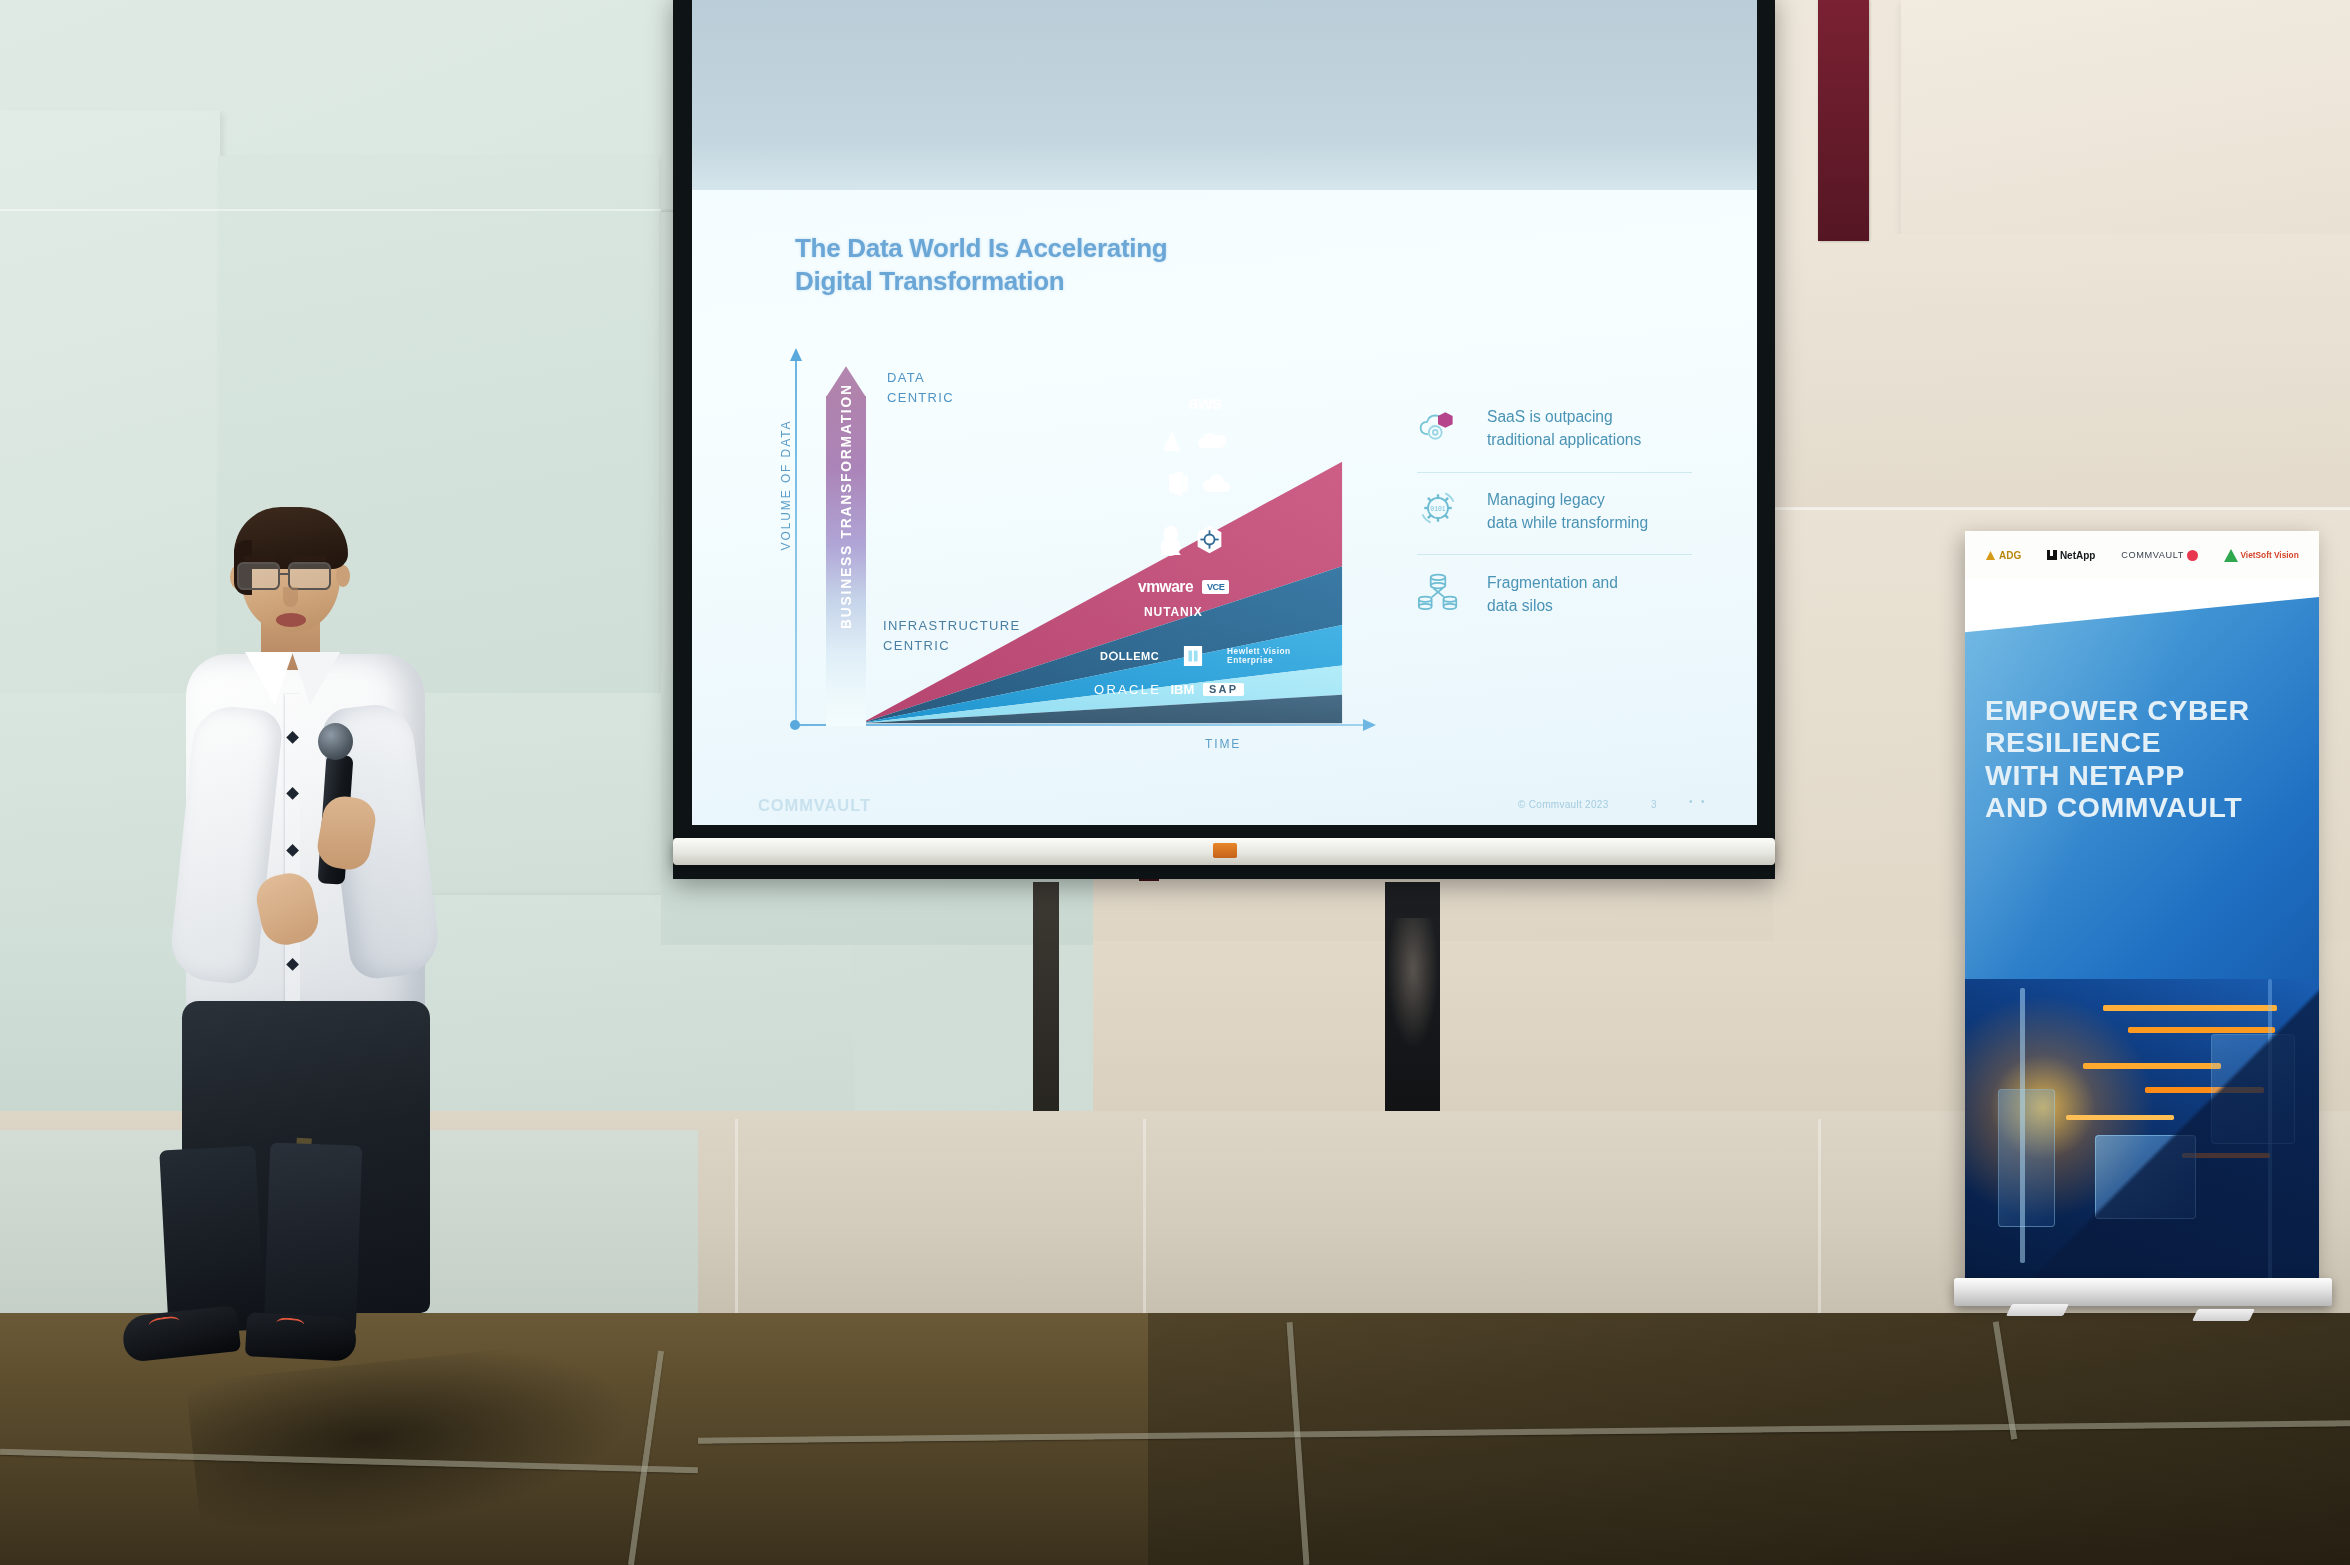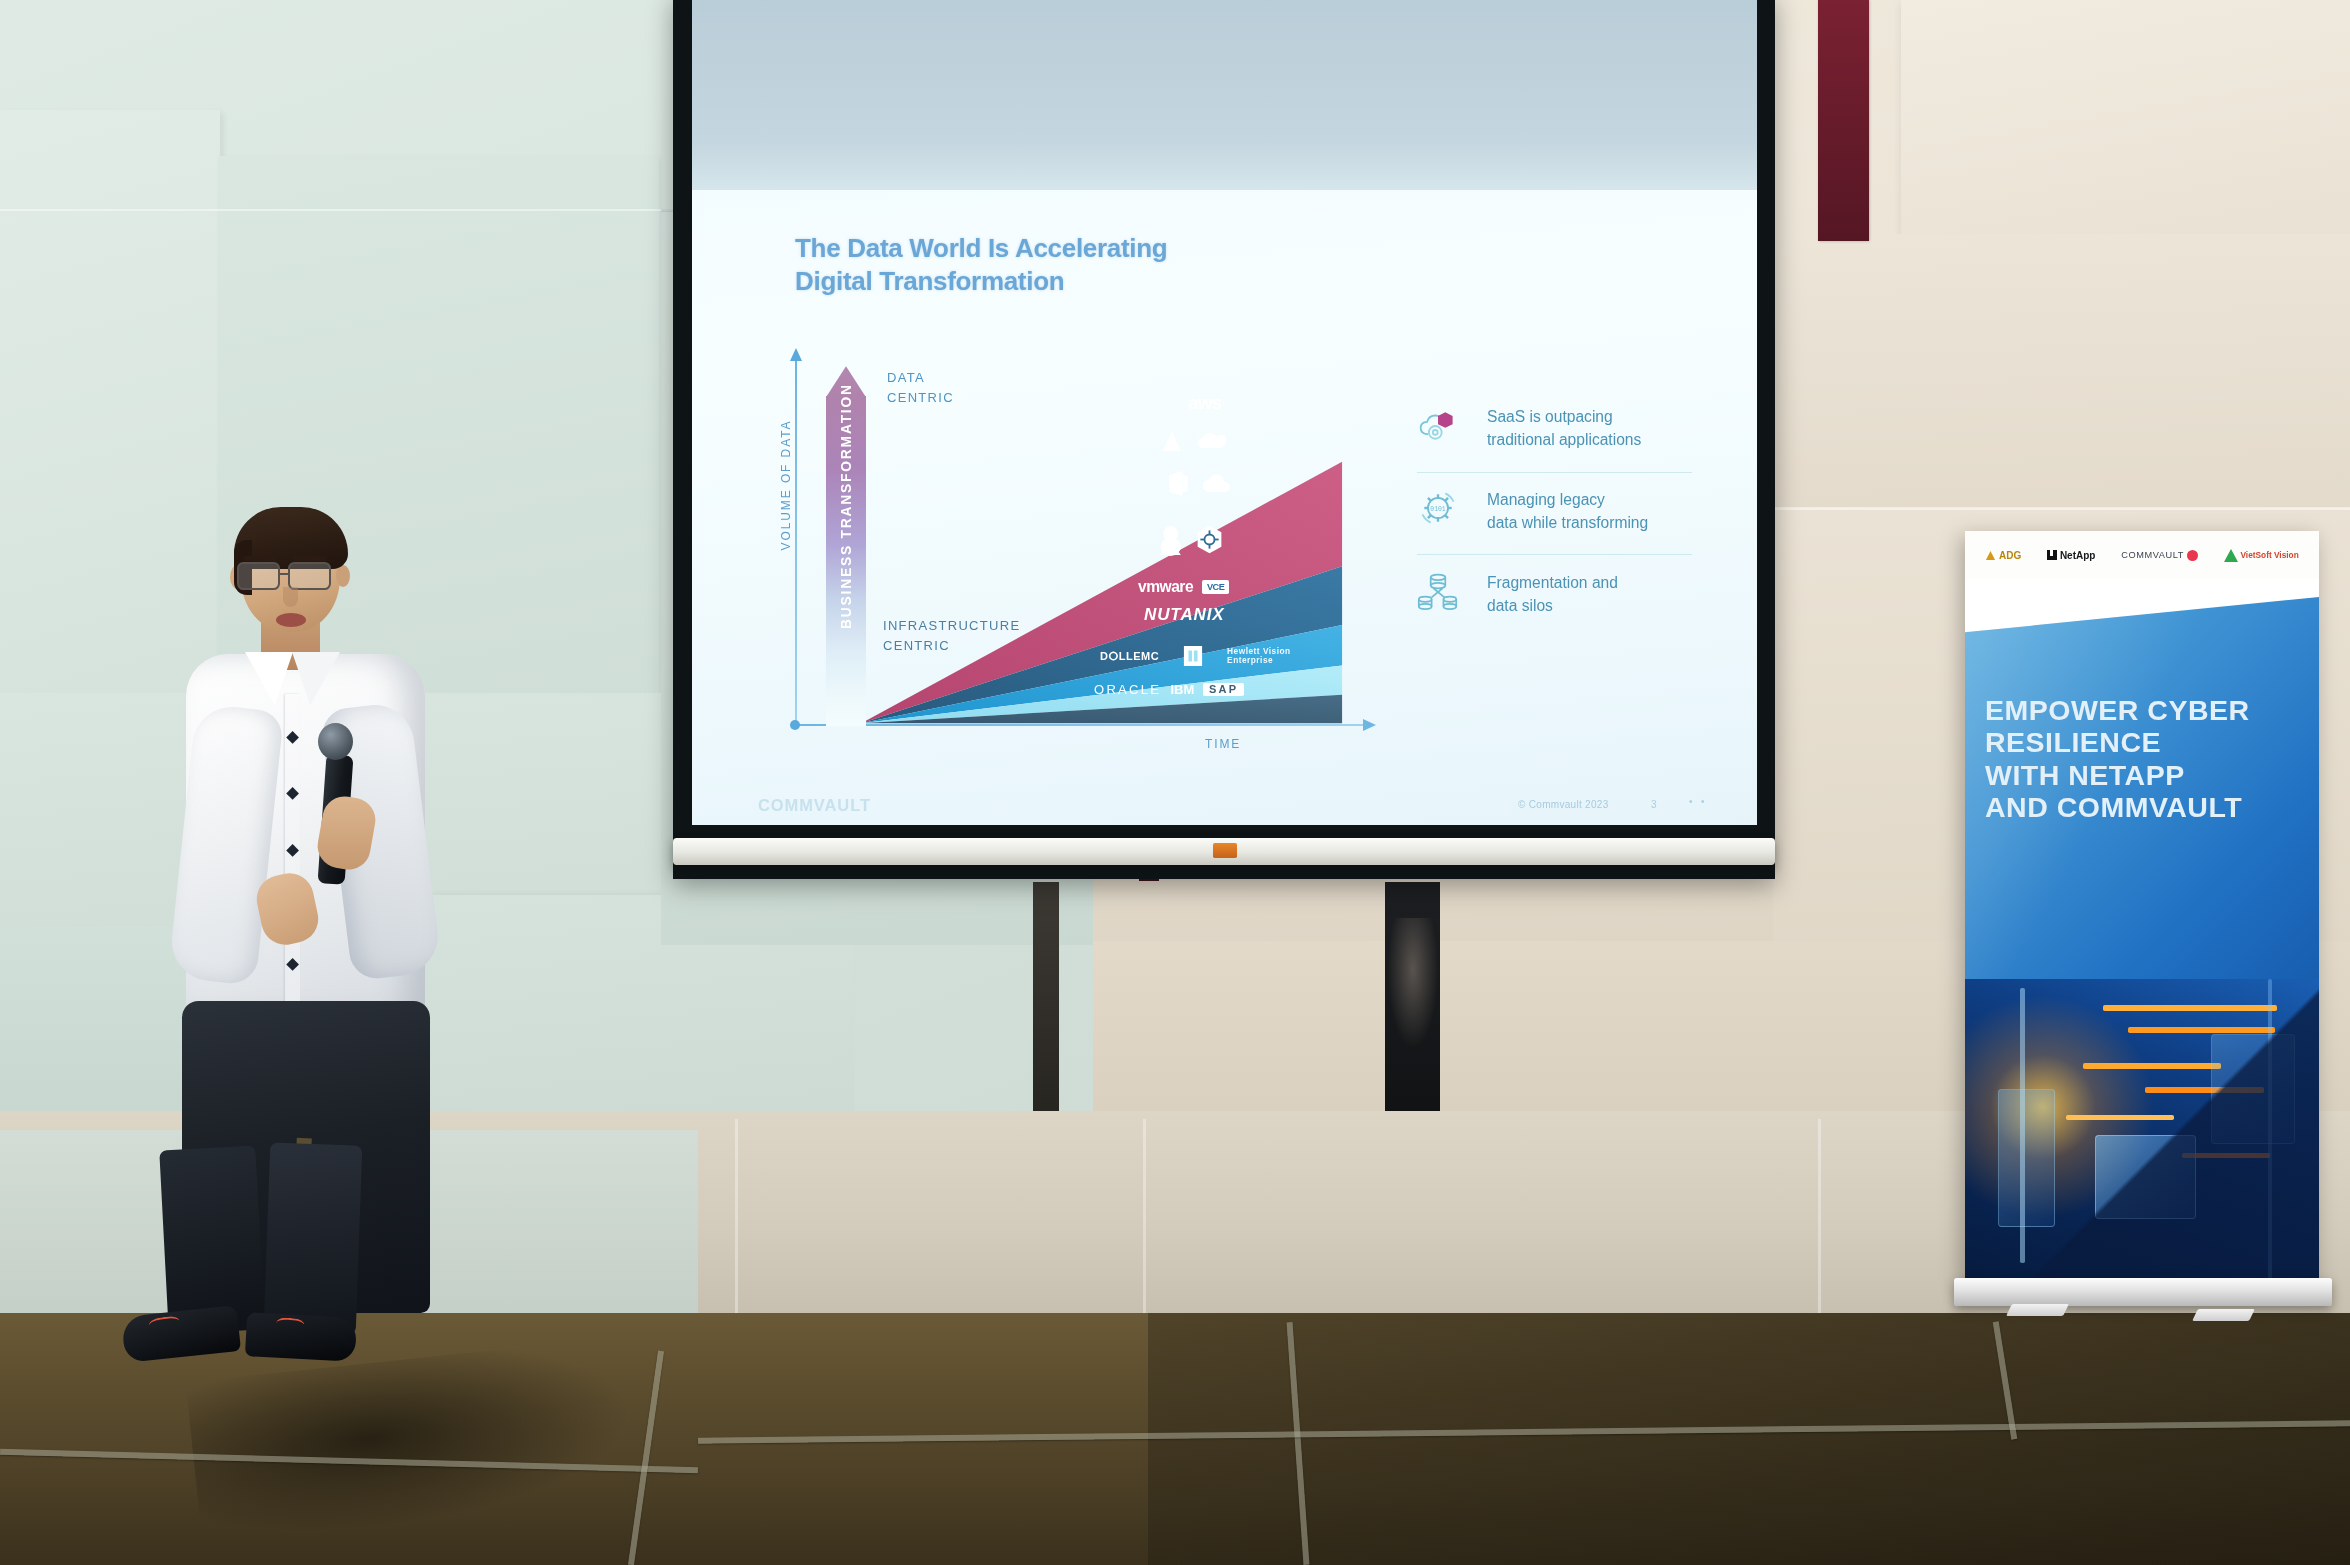--- a/index.html
+++ b/index.html
@@ -246,21 +246,21 @@
 
   .logo-lane {
     position:absolute; display:flex; align-items:center; gap:9.2px;
     color:#fff; font-weight:800; white-space:nowrap;
   }
   .lane-aws   { left:415px; top:33px; font-size:19px; letter-spacing:-0.9px; }
   .lane-cloud { left:386px; top:70px; }
   .lane-ms    { left:393px; top:110px; }
   .lane-k8s   { left:384px; top:163px; }
   .lane-vm    { left:365px; top:219px; font-size:15.6px; letter-spacing:-0.5px; }
-  .lane-nut   { left:371px; top:246px; font-size:17px; letter-spacing:0.9px;font-style:italic; }
+  .lane-nut   { left:371px; top:246px; font-size:12px; letter-spacing:0.9px; }
   .lane-dell  { left:327px; top:285px; font-size:11px; letter-spacing:0.5px;gap:24px; }
   .lane-orcl  { left:321px; top:323px; font-size:13px; letter-spacing:2.3px; }
 
   .logo-box {
     background:#fff; color:#2b6ea3; font-size:9.2px; font-weight:800;
     padding:1.8px 4.6px; border-radius:1.8px; line-height:1.1; text-align:center;
   }
   .glyph { display:inline-block; }
 
   

